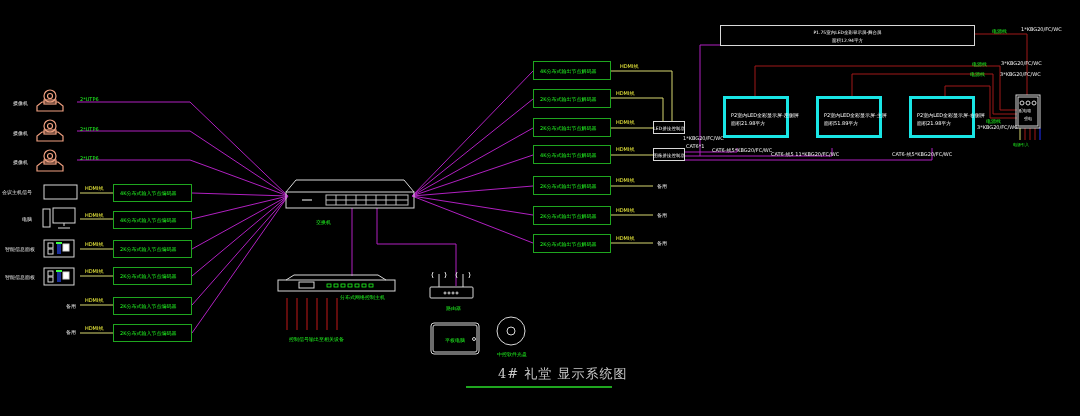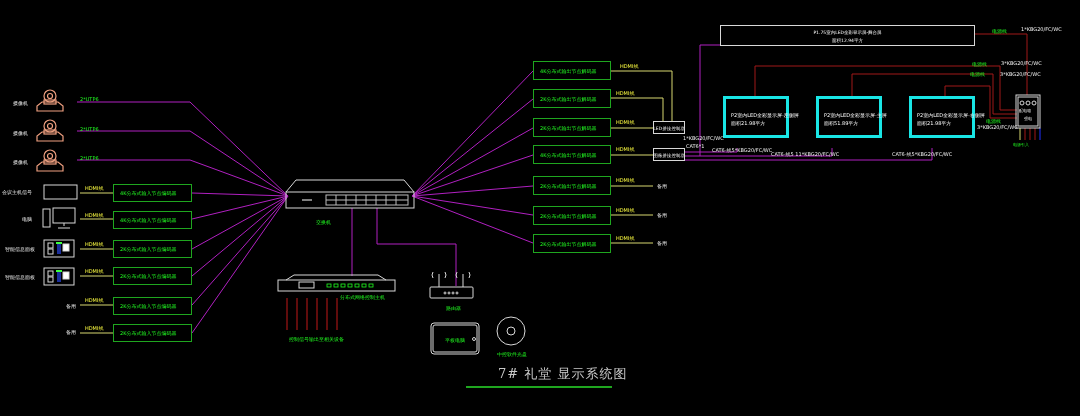--- a/index.html
+++ b/index.html
@@ -321,14 +321,14 @@
 <div class="lbl g" style="left:972px;top:61px;">电源线</div>
 <div class="lbl w" style="left:1001px;top:60px;">3*KBG20/FC/WC</div>
 <div class="lbl g" style="left:970px;top:71px;">电源线</div>
 <div class="lbl w" style="left:1000px;top:71px;">3*KBG20/FC/WC</div>
 <div class="lbl g" style="left:986px;top:118px;">电源线</div>
 <div class="lbl w" style="left:977px;top:124px;">3*KBG20/FC/WC</div>
 <div class="lbl w" style="left:1019px;top:108px;font-size:4px;">配电箱</div>
 <div class="lbl w" style="left:1024px;top:116px;font-size:4px;">强电</div>
 <div class="lbl g" style="left:1013px;top:142px;font-size:4px;">电源引入</div>
 
-<div class="title">7# 礼堂 显示系统图</div>
+<div class="title">4# 礼堂 显示系统图</div>
 <div class="title-line"></div>
 
 </body></html>

